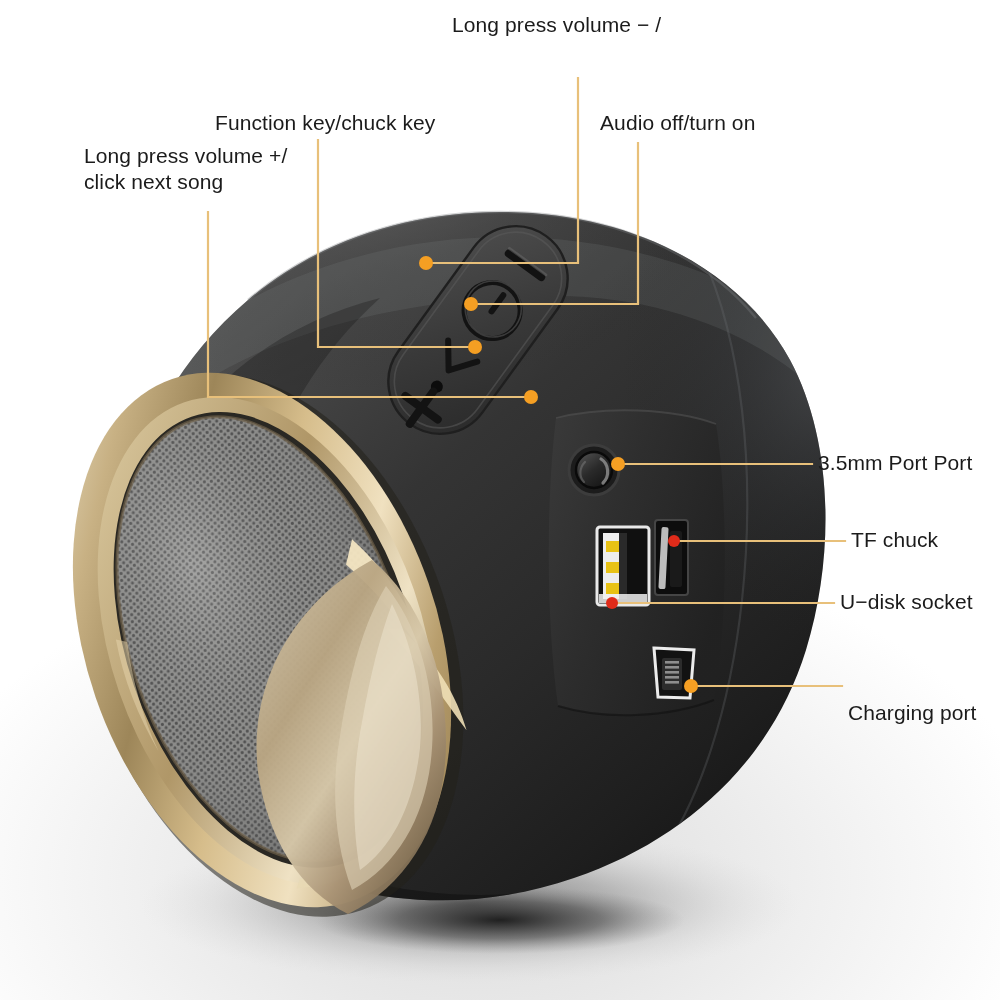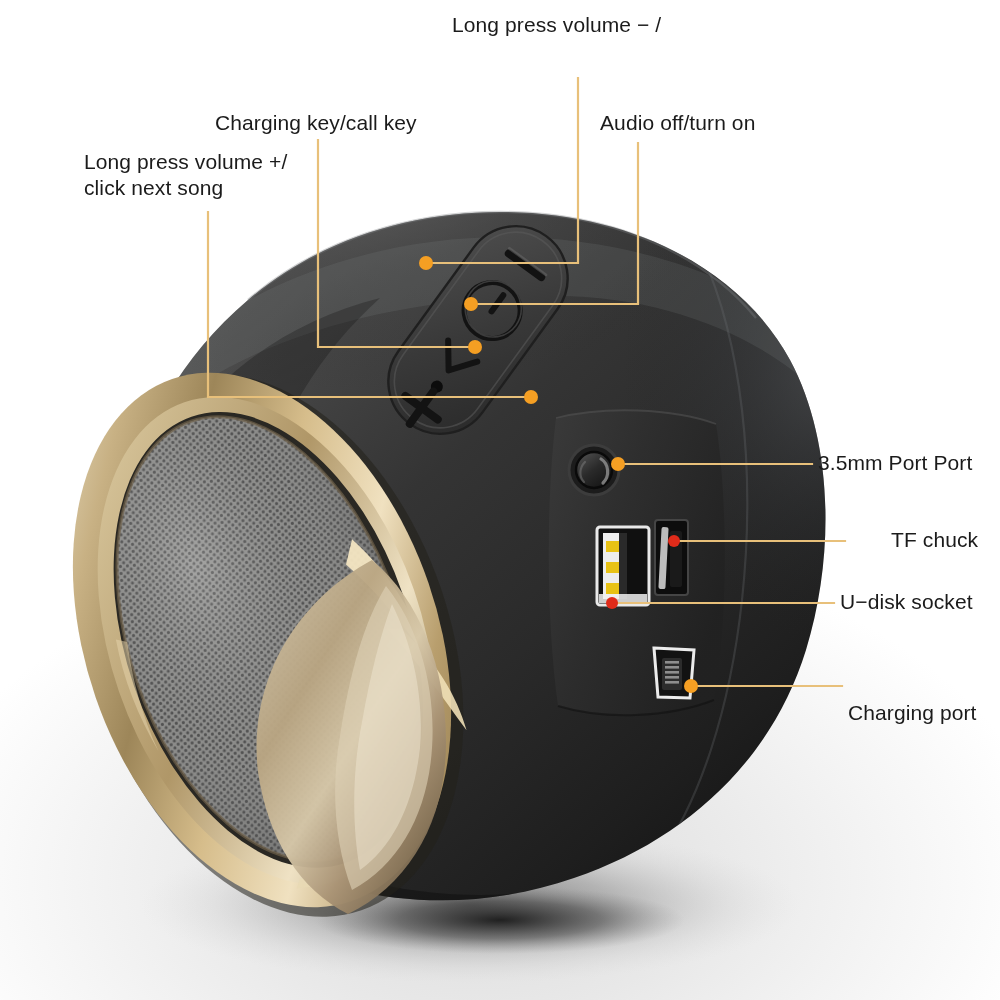--- a/index.html
+++ b/index.html
@@ -322,22 +322,22 @@
         <circle cx="471" cy="304" r="7" fill="#f59f23"></circle>
         <circle cx="618" cy="464" r="7" fill="#f59f23"></circle>
         <circle cx="674" cy="541" r="6" fill="#e02b1a"></circle>
         <circle cx="612" cy="603" r="6" fill="#e02b1a"></circle>
         <circle cx="691" cy="686" r="7" fill="#f59f23"></circle>
       </g>
   </svg>
 
   <div id="label-layer">
       <div class="label" style="left: 452px; top: 12px; color: rgb(27, 27, 27);"><div>Long press volume − /</div></div>
-      <div class="label" style="left: 215px; top: 110px; color: rgb(27, 27, 27);"><div>Charging key/call key</div></div>
-      <div class="label" style="left: 84px; top: 149px; color: rgb(27, 27, 27);"><div>Long press volume +/</div><div>click next song</div></div>
+      <div class="label" style="left: 215px; top: 110px; color: rgb(27, 27, 27);"><div>Function key/chuck key</div></div>
+      <div class="label" style="left: 84px; top: 143px; color: rgb(27, 27, 27);"><div>Long press volume +/</div><div>click next song</div></div>
       <div class="label" style="left: 600px; top: 110px; color: rgb(27, 27, 27);"><div>Audio off/turn on</div></div>
       <div class="label" style="left: 818px; top: 450px; color: rgb(27, 27, 27);"><div>3.5mm Port Port</div></div>
-      <div class="label" style="left: 851px; top: 527px; color: rgb(27, 27, 27); margin-left: 40px;"><div>TF chuck</div></div>
+      <div class="label" style="left: 851px; top: 527px; color: rgb(27, 27, 27);"><div>TF chuck</div></div>
       <div class="label" style="left: 840px; top: 589px; color: rgb(27, 27, 27);"><div>U−disk socket</div></div>
       <div class="label" style="left: 848px; top: 672px; color: rgb(27, 27, 27); margin-top: 28px;"><div>Charging port</div></div>
     </div>
 
 </div>
 
 </body></html>

